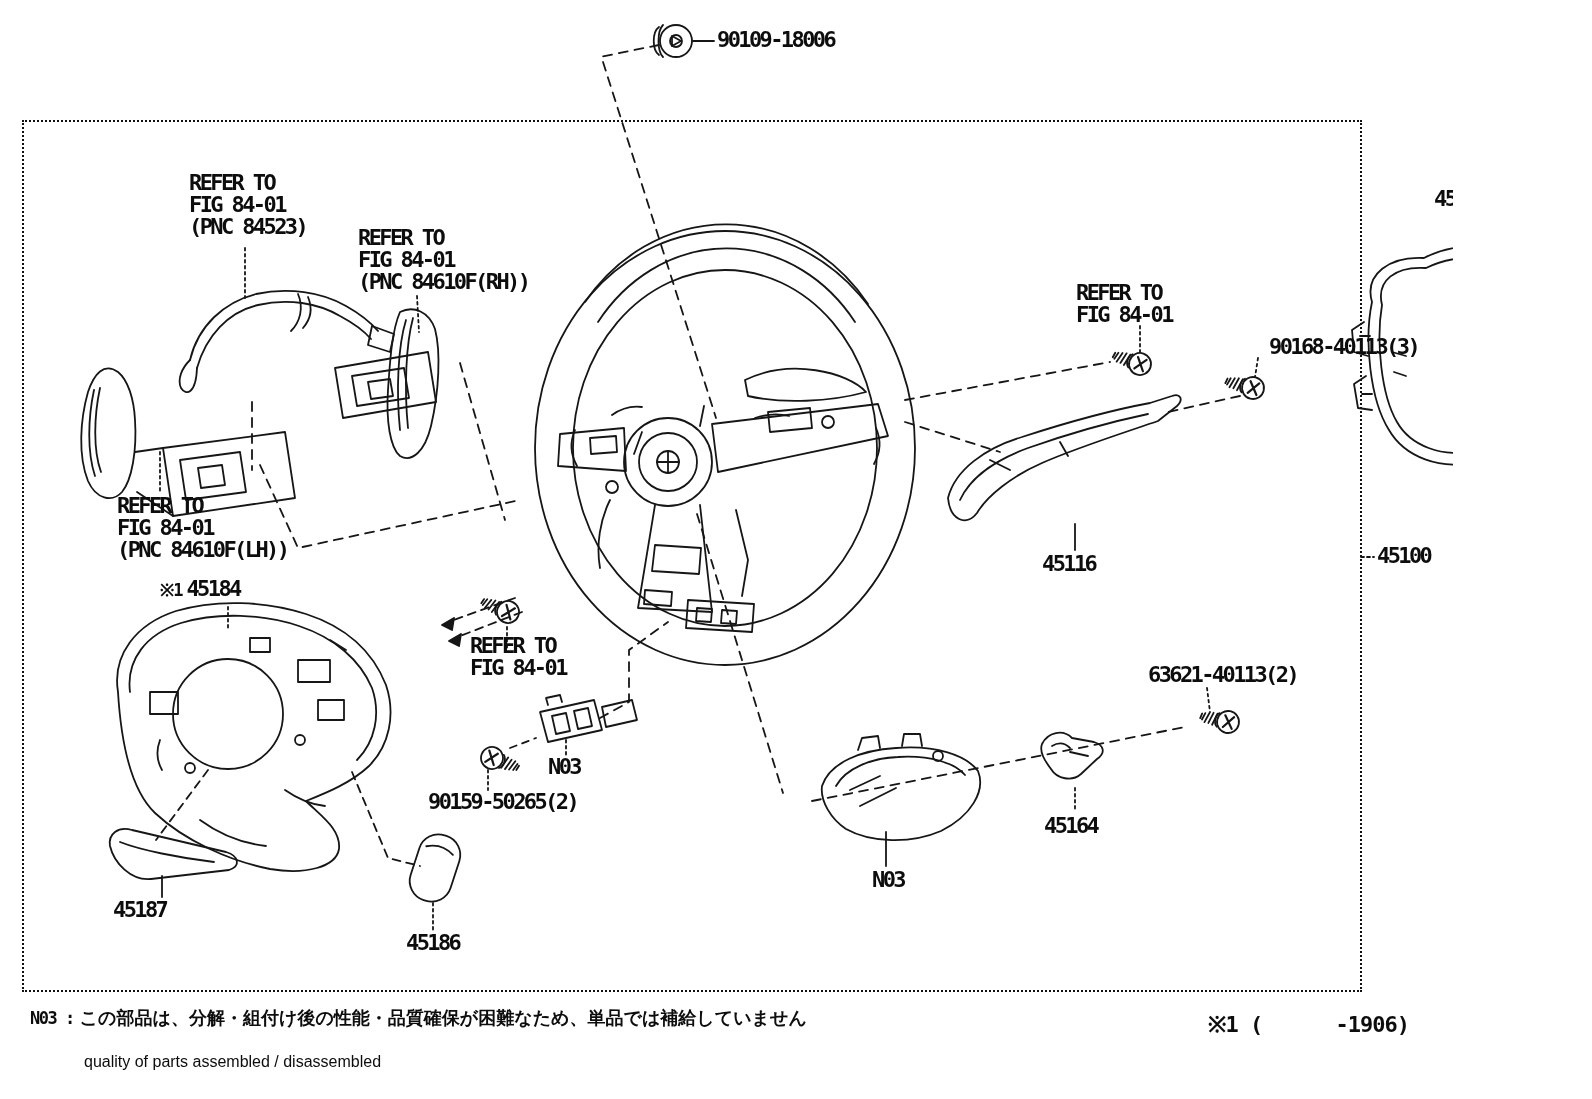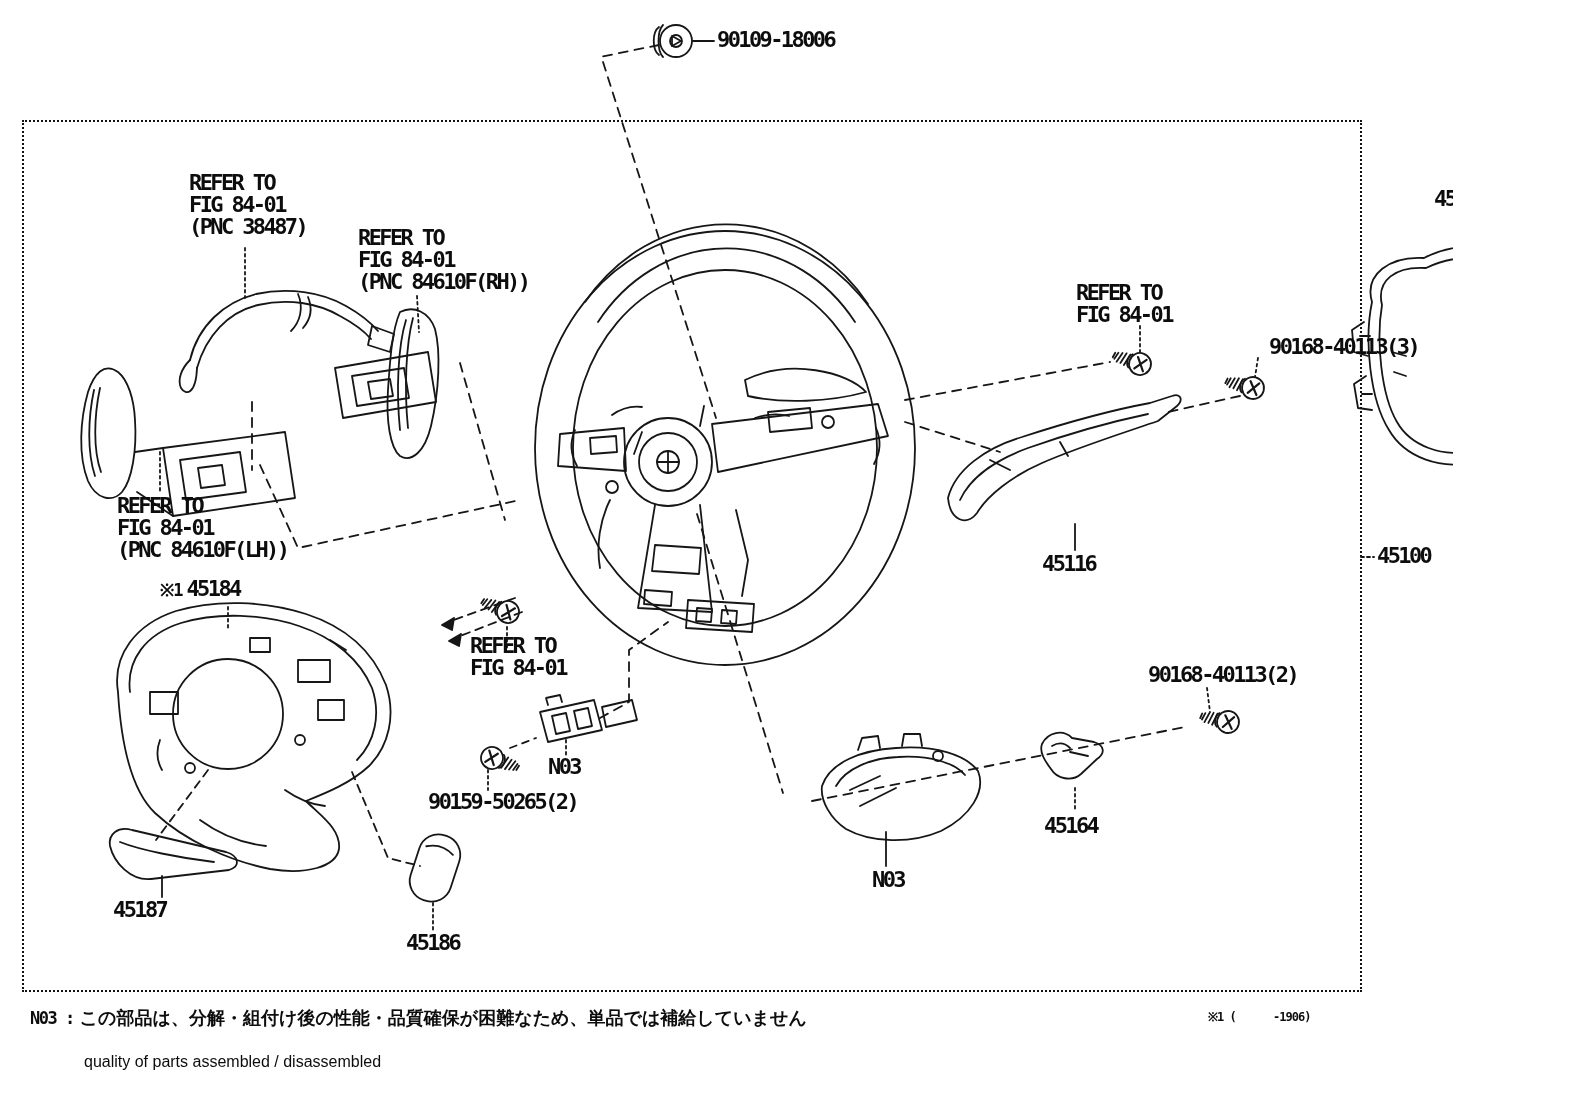--- a/index.html
+++ b/index.html
@@ -13,21 +13,21 @@
        white-space:pre;line-height:22px;}
   .marker{font-size:17px;letter-spacing:-1px;margin-right:4px;}
   .note{position:absolute;color:#0d0d0d;white-space:pre;}
   .note-jp{font-size:18px;font-weight:600;font-family:"DejaVu Sans",sans-serif;}
   .note-en{font-size:16px;font-family:"Liberation Sans",sans-serif;font-weight:500;}
   .note-code{font-family:"DejaVu Sans Mono","Liberation Mono",monospace;font-weight:bold;
        font-size:17px;letter-spacing:-1.5px;margin-right:6px;}
   .doccode{position:absolute;font-family:"Liberation Sans",sans-serif;font-size:21px;
        font-weight:600;color:#737373;letter-spacing:0.5px;}
   .applic{position:absolute;font-family:"DejaVu Sans Mono","Liberation Mono",monospace;
-       font-weight:bold;font-size:12px;letter-spacing:-1px;color:#0d0d0d;white-space:pre;}
+       font-weight:bold;font-size:22px;letter-spacing:-1px;color:#0d0d0d;white-space:pre;}
 </style>
 </head>
 <body>
 
 <div id="stage">
 
   <div id="frame"></div>
 
   <svg width="1592" height="1099" viewBox="0 0 1592 1099" fill="none" stroke="#161616" stroke-width="1.8" stroke-linecap="round" stroke-linejoin="round">
     <defs>
@@ -207,40 +207,40 @@
       <path d="M1042,744 C1048,732 1063,729 1072,738 L1094,742 C1104,745 1106,753 1097,759 L1081,774 C1072,782 1057,779 1051,769 C1045,761 1039,752 1042,744 Z"></path>
       <path d="M1052,746 q10,-6 18,2 M1070,752 l18,4"></path>
     </g>
     <use href="#scr" transform="translate(1228,722) rotate(12)"></use>
     <path d="M1207,688 L1210,712" stroke-dasharray="2.5 3.5"></path>
     <path d="M1075,788 L1075,812" stroke-dasharray="2.5 3.5"></path>
   </svg>
 
   <div class="lbl" style="left:717px;top:29px;">90109-18006</div>
 
-  <div class="lbl" style="left:189px;top:172px;"><span>REFER TO</span><br><span>FIG 84-01</span><br><span>(PNC 38487)</span></div>
+  <div class="lbl" style="left:189px;top:172px;"><span>REFER TO</span><br><span>FIG 84-01</span><br><span>(PNC 84523)</span></div>
 
   <div class="lbl" style="left:358px;top:227px;"><span>REFER TO</span><br><span>FIG 84-01</span><br><span>(PNC 84610F(RH))</span></div>
 
   <div class="lbl" style="left:117px;top:495px;"><span>REFER TO</span><br><span>FIG 84-01</span><br><span>(PNC 84610F(LH))</span></div>
 
   <div class="lbl" style="left:160px;top:578px;"><span class="marker">※1</span><span>45184</span></div>
 
   <div class="lbl" style="left:470px;top:635px;"><span>REFER TO</span><br><span>FIG 84-01</span></div>
 
   <div class="lbl" style="left:548px;top:756px;">N03</div>
   <div class="lbl" style="left:428px;top:791px;">90159-50265(2)</div>
 
   <div class="lbl" style="left:1076px;top:282px;"><span>REFER TO</span><br><span>FIG 84-01</span></div>
 
   <div class="lbl" style="left:1269px;top:336px;">90168-40113(3)</div>
   <div class="lbl" style="left:1434px;top:188px;">45130</div>
   <div class="lbl" style="left:1377px;top:545px;">45100</div>
   <div class="lbl" style="left:1042px;top:553px;">45116</div>
-  <div class="lbl" style="left:1148px;top:664px;">90168-40113(2)</div>
+  <div class="lbl" style="left:1148px;top:664px;">63621-40113(2)</div>
   <div class="lbl" style="left:1044px;top:815px;text-align:right;">45164</div>
   <div class="lbl" style="left:872px;top:869px;">N03</div>
   <div class="lbl" style="left:113px;top:899px;">45187</div>
   <div class="lbl" style="left:406px;top:932px;">45186</div>
 
   <div class="note note-jp" style="left:30px;top:1006px;"><span class="note-code">N03 :</span><span>この部品は、分解・組付け後の性能・品質確保が困難なため、単品では補給していません</span></div>
 
   <div class="note note-en" style="left:84px;top:1053px;">quality of parts assembled / disassembled</div>
 
   <div class="applic" style="left:1208px;top:1008px;">※1 (      -1906)</div>

